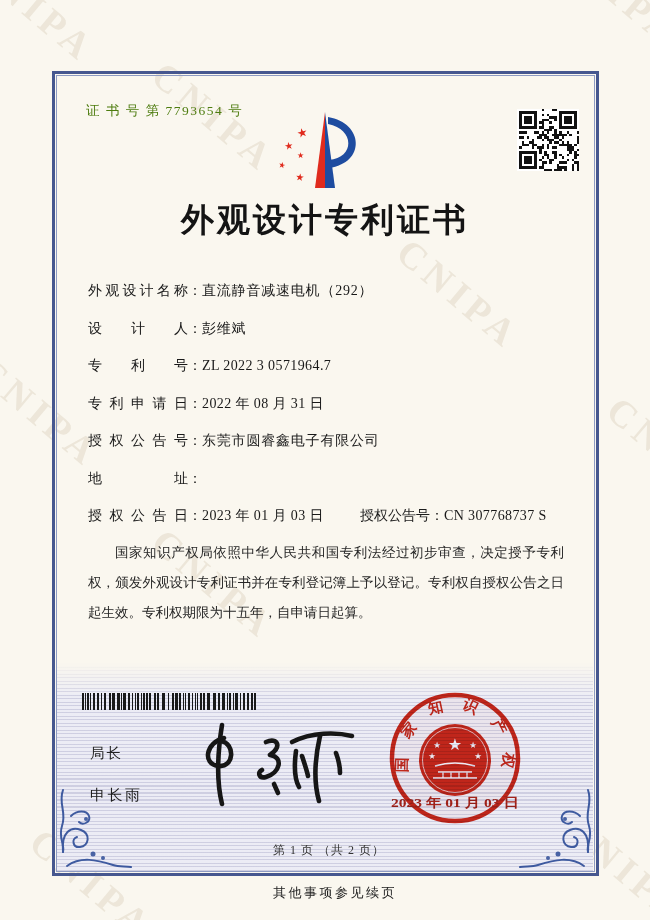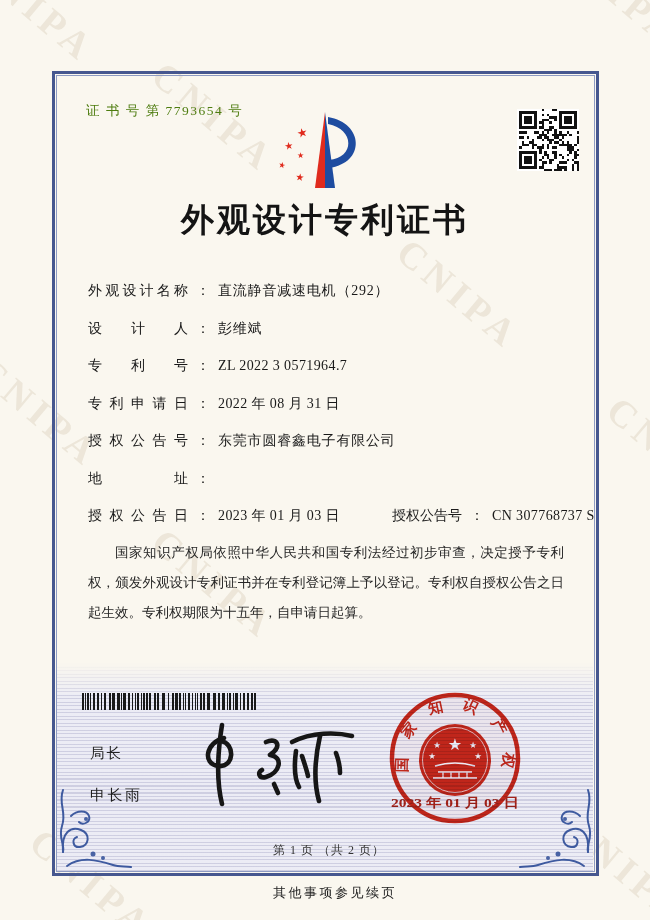--- a/index.html
+++ b/index.html
@@ -30,21 +30,21 @@
     background-color:#ededf5;
     -webkit-mask-image:linear-gradient(180deg, transparent 0, #000 34px);
             mask-image:linear-gradient(180deg, transparent 0, #000 34px);
   }
   .cert-no{left:86px;top:102px;font-size:13.5px;letter-spacing:1.5px;color:#4d7c0f;z-index:3;}
   .title{
     left:0;right:0;top:198px;text-align:center;z-index:3;
     font-size:33px;font-weight:700;letter-spacing:3px;color:#141414;
   }
   .fields{left:88px;top:279px;z-index:3;font-size:14px;}
-  .frow{display:flex;align-items:flex-start;margin-bottom:14.5px;line-height:23px;white-space:nowrap;gap:8px;}
+  .frow{display:flex;align-items:flex-start;margin-bottom:14.5px;line-height:23px;white-space:nowrap;}
   .flabel{display:inline-block;width:100px;text-align:justify;text-align-last:justify;color:#191919;}
   .fvalue{letter-spacing:0.8px;color:#191919;}
   .num{letter-spacing:0.4px;}
   .grant-gap{display:inline-block;width:36px;}
   .body-text{left:88px;top:538px;width:476px;z-index:3;font-size:13.5px;line-height:30px;text-align:justify;color:#262626;}
   .body-text p{margin:0;text-indent:2em;}
   .sig-title{left:90px;top:744px;z-index:4;font-family:"Liberation Sans","DejaVu Sans",sans-serif;font-size:14.5px;letter-spacing:2px;color:#222;}
   .sig-name{left:90px;top:786px;z-index:4;font-family:"Liberation Sans","DejaVu Sans",sans-serif;font-size:15px;letter-spacing:2.5px;color:#1d1d1d;}
   .signature-svg{left:188px;top:720px;z-index:4;}
   .seal-svg{left:385px;top:688px;z-index:5;mix-blend-mode:multiply;}

